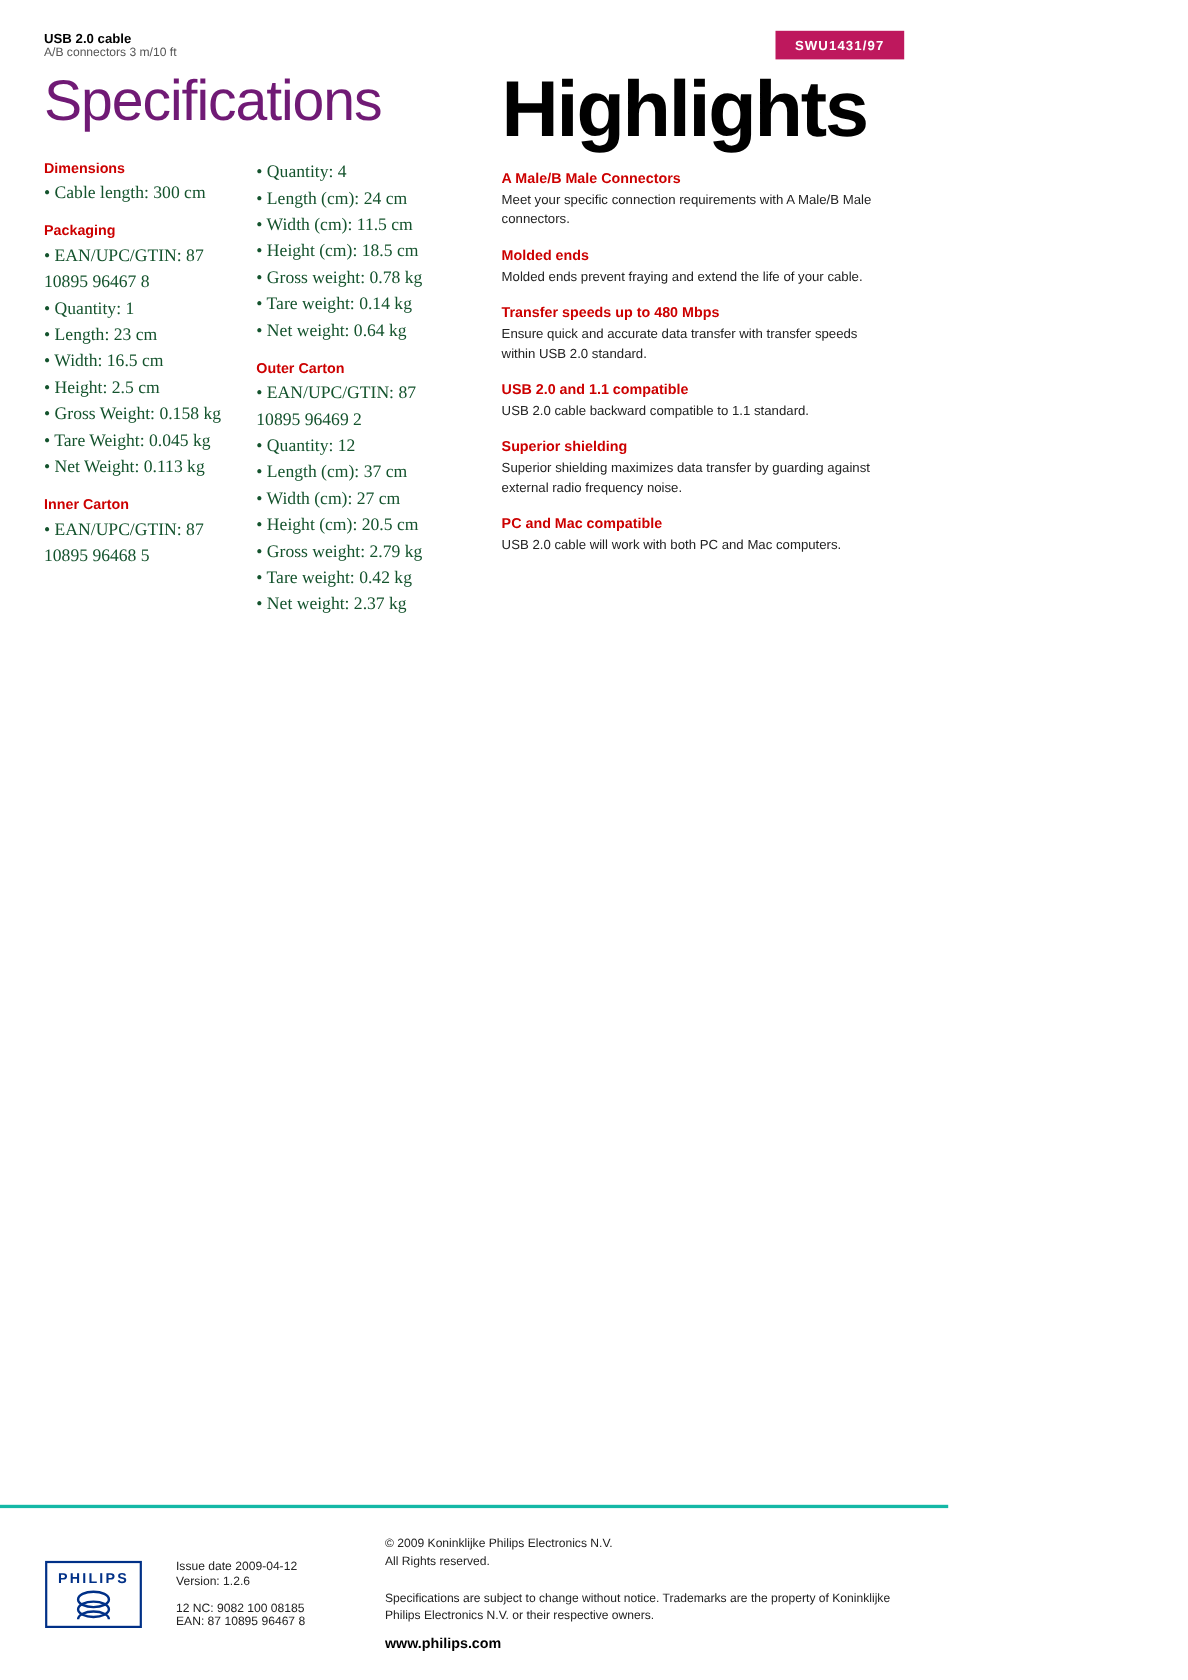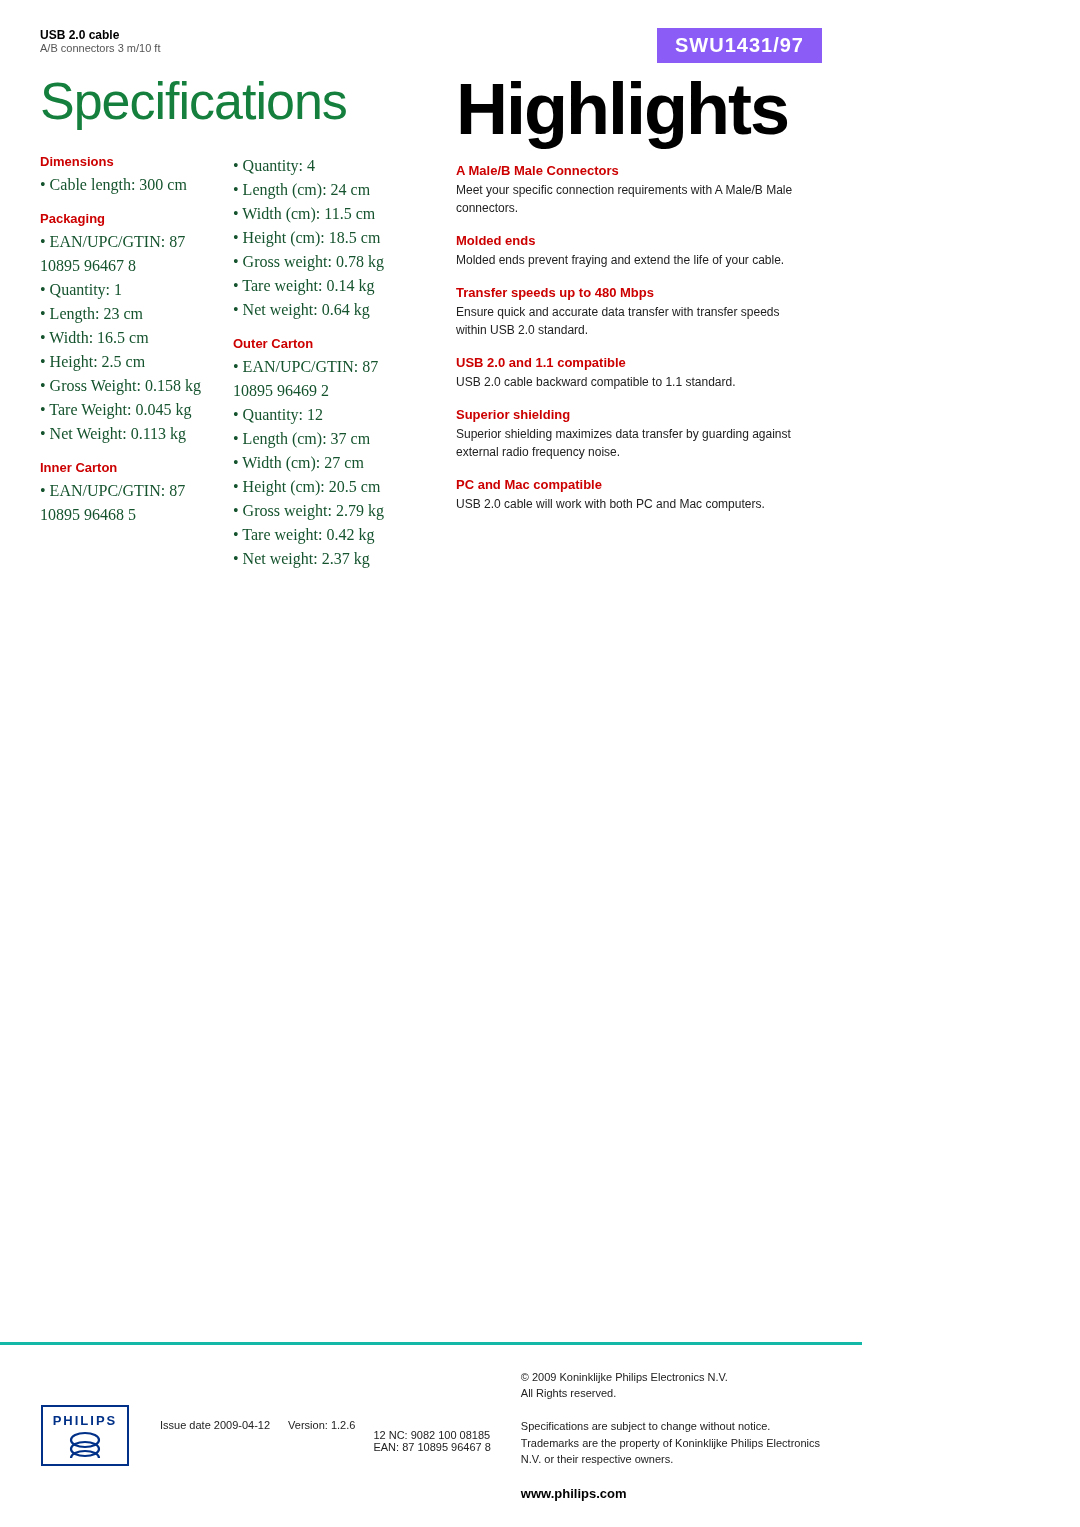--- a/index.html
+++ b/index.html
@@ -38,44 +38,44 @@
       font-weight: bold;
       color: #000;
     }
 
     .product-subtitle {
       font-size: 11px;
       color: #555;
     }
 
     .model-badge {
-      background: #8b5cf6;
+      background: #be185d;
       color: #fff;
-      font-size: 20px;
+      font-size: 12px;
       font-weight: bold;
       padding: 6px 18px;
       letter-spacing: 1px;
     }
 
     
     .main-content {
       display: flex;
       padding: 10px 40px 0 40px;
     }
 
     
     .specs-column {
       flex: 1;
       padding-right: 30px;
     }
 
     .specs-title {
       font-size: 52px;
       font-weight: 300;
-      color: #15803d;
+      color: #701a75;
       line-height: 1.1;
       margin-bottom: 24px;
       letter-spacing: -1px;
     }
 
     .spec-section {
       margin-bottom: 14px;
     }
 
     .spec-section-title {
@@ -179,22 +179,22 @@
 
     .logo-text {
       font-size: 13px;
       font-weight: bold;
       color: #003087;
       letter-spacing: 2px;
     }
 
     .footer-meta {
       display: flex;
-      flex-direction: row;
-      gap: 18px;
+      flex-direction: column;
+      gap: 2px;
       min-width: 160px;
       font-size: 11px;
       color: #222;
     }
 
     .footer-nc {
       font-size: 11px;
       color: #222;
       margin-top: 10px;
     }
@@ -203,21 +203,21 @@
       flex: 1;
       font-size: 11px;
       color: #222;
       line-height: 1.5;
     }
 
     .footer-website {
       font-size: 13px;
       font-weight: bold;
       color: #000;
-      margin-top: 16px;
+      margin-top: 6px;
     }
   </style>
 </head>
 <body>
 
 <div class="page">
 
   <div class="top-header">
     <div class="product-info">
       <span class="product-type">USB 2.0 cable</span>

